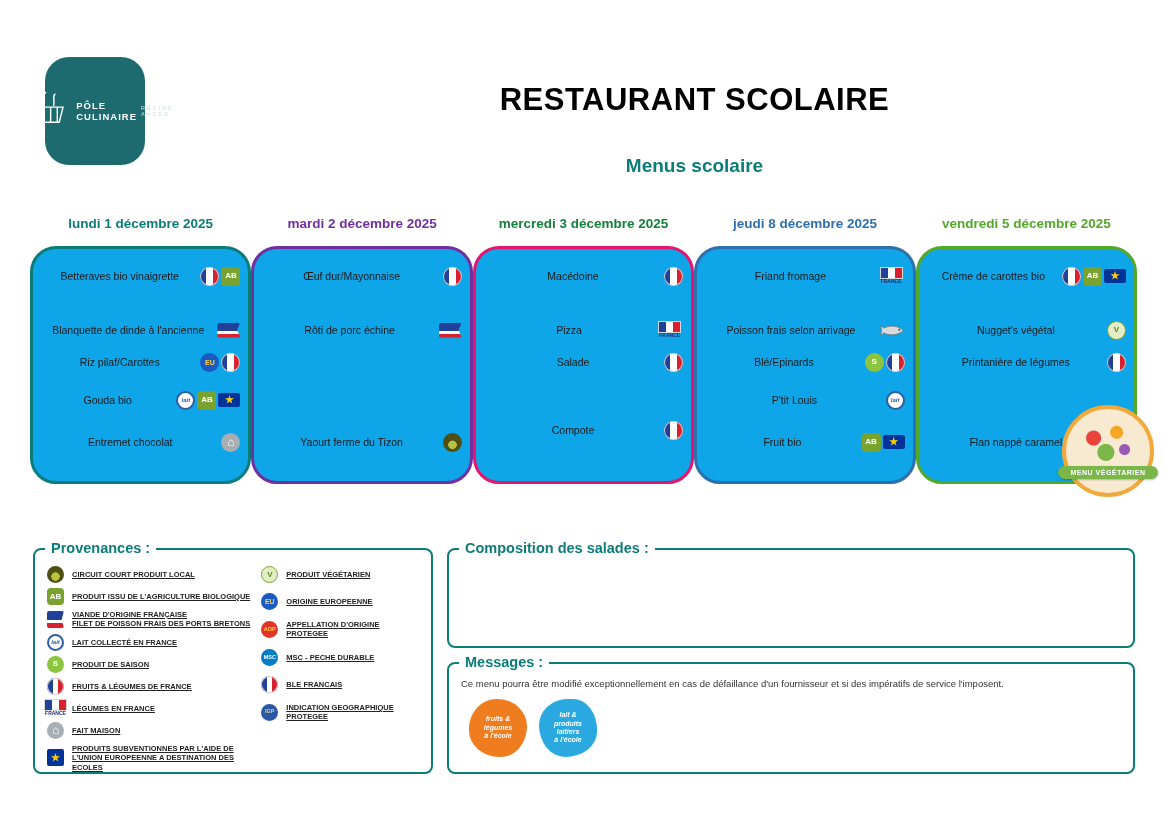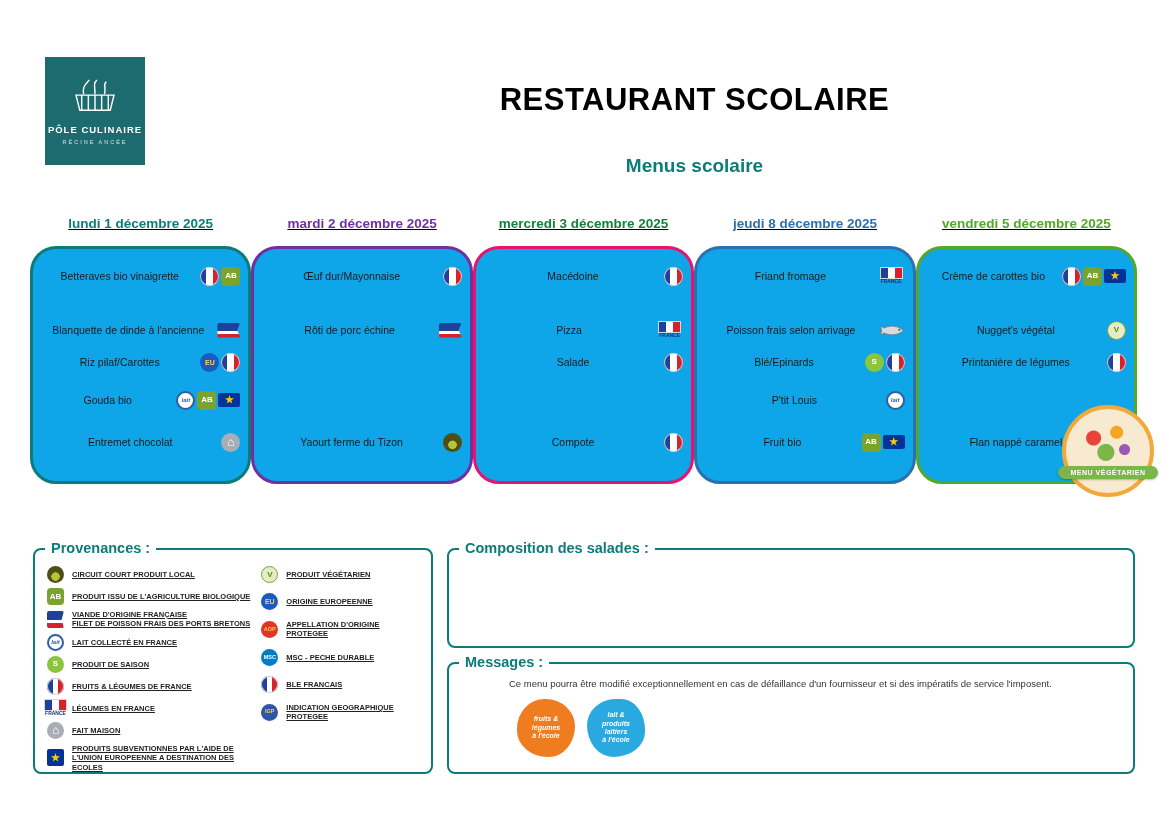--- a/index.html
+++ b/index.html
@@ -1,26 +1,26 @@
 <!DOCTYPE html>
 <html><head>
 <meta charset="utf-8">
 <style>
   * { box-sizing: border-box; margin: 0; padding: 0; }
   html,body { width:1169px; height:827px; background:#ffffff; font-family:"Liberation Sans", sans-serif; position:relative; overflow:hidden; }
 
   
-  .logo-box { position:absolute; left:45px; top:57px; width:100px; height:108px; background:#1e6b6f; display:flex; flex-direction:column; align-items:center; justify-content:center; gap:4px; }
+  .logo-box { position:absolute; left:45px; top:57px; width:100px; height:108px; background:#1e6b6f; display:flex; flex-direction:row; align-items:center; justify-content:center; gap:4px;border-radius:24px; }
   .logo-name { color:#ffffff; font-size:9.5px; font-weight:bold; letter-spacing:1px; text-transform:uppercase; }
   .logo-sub  { color:#cfe3e2; font-size:5.5px; letter-spacing:2px; text-transform:uppercase; }
   .page-title { position:absolute; left:250px; right:30px; top:82px; text-align:center; font-size:31px; font-weight:bold; color:#000; letter-spacing:.5px; }
   .page-subtitle { position:absolute; left:250px; right:30px; top:155px; text-align:center; font-size:19px; font-weight:bold; color:#0b7c78; }
 
   
-  .days { position:absolute; top:216px; left:30px; right:32px; display:flex; gap:0;text-decoration:underline; }
+  .days { position:absolute; top:216px; left:30px; right:32px; display:flex; gap:0; }
   .day-col { flex:1; min-width:0; }
   .day-header { text-align:center; font-size:13.5px; font-weight:bold; margin-bottom:15px; }
   .day-box { position:relative; height:238px; border:3px solid #333; border-radius:26px; background:#0ea5e9; }
   .slot { position:absolute; left:10px; right:8px; display:flex; align-items:center; gap:4px; min-height:34px; }
   .item-label { flex:1; text-align:center; font-size:10.5px; line-height:1.2; color:#1a1a1a; }
   .item-icons { display:flex; align-items:center; gap:2px; flex:0 0 auto; }
 
   
   .icon { display:inline-flex; align-items:center; justify-content:center; width:19px; height:19px; border-radius:50%; font-weight:bold; font-size:8px; flex:0 0 auto; line-height:1; }
   .ic-square { border-radius:4px; }
@@ -43,21 +43,21 @@
                  radial-gradient(circle at 73% 48%, #9b59b6 0 5px, transparent 6px); }
   .veg-banner { position:absolute; left:-8px; right:-8px; bottom:14px; background:#7ab648; color:#fff; font-size:7px; font-weight:bold; text-align:center; padding:3px 0; border-radius:8px; letter-spacing:.5px; text-transform:uppercase; box-shadow:0 1px 2px rgba(0,0,0,.25); }
 
   
   .bottom { position:absolute; top:548px; left:33px; right:34px; display:flex; gap:14px; }
   .tbox { position:relative; border:2px solid #0b7c78; border-radius:8px; background:#fff; }
   .tbox-title { position:absolute; top:-10px; left:10px; background:#fff; padding:0 6px; color:#0b7c78; font-weight:bold; font-size:14.5px; }
   .prov-box { width:400px; height:226px; }
   .right-col { flex:1; display:flex; flex-direction:column; gap:14px; }
   .comp-box { height:100px; }
-  .msg-box { flex:1;padding-left:48px; }
+  .msg-box { flex:1; }
 
   .legend { display:flex; padding:16px 8px 8px 12px; }
   .leg-col { display:flex; flex-direction:column; }
   .leg-col.left { width:57%; gap:5px; }
   .leg-col.right { width:43%; gap:10px; }
   .leg-row { display:flex; align-items:center; gap:8px; min-height:16px; }
   .leg-label { font-size:7.5px; font-weight:bold; color:#222; white-space:pre-line; line-height:1.25;text-decoration:underline; }
   .leg-row .icon { width:17px; height:17px; }
 
   .msg-text { padding:14px 12px 0 12px; font-size:9.5px; color:#333; }
@@ -161,21 +161,21 @@
           <span class="item-icons">
             <span class="icon ic-flagcap">FRANCE</span>
           </span>
         </div>
         <div class="slot" style="top: 96px;">
           <span class="item-label">Salade</span>
           <span class="item-icons">
             <span class="icon ic-tricolor"></span>
           </span>
         </div>
-        <div class="slot" style="top: 176px;">
+        <div class="slot" style="top: 164px;">
           <span class="item-label">Compote</span>
           <span class="item-icons">
             <span class="icon ic-tricolor"></span>
           </span>
         </div>
       </div>
     </div>
     <div class="day-col">
       <div class="day-header" style="color: rgb(46, 111, 174);">jeudi 8 décembre 2025</div>
       <div class="day-box" style="border-color: rgb(46, 111, 174);">

